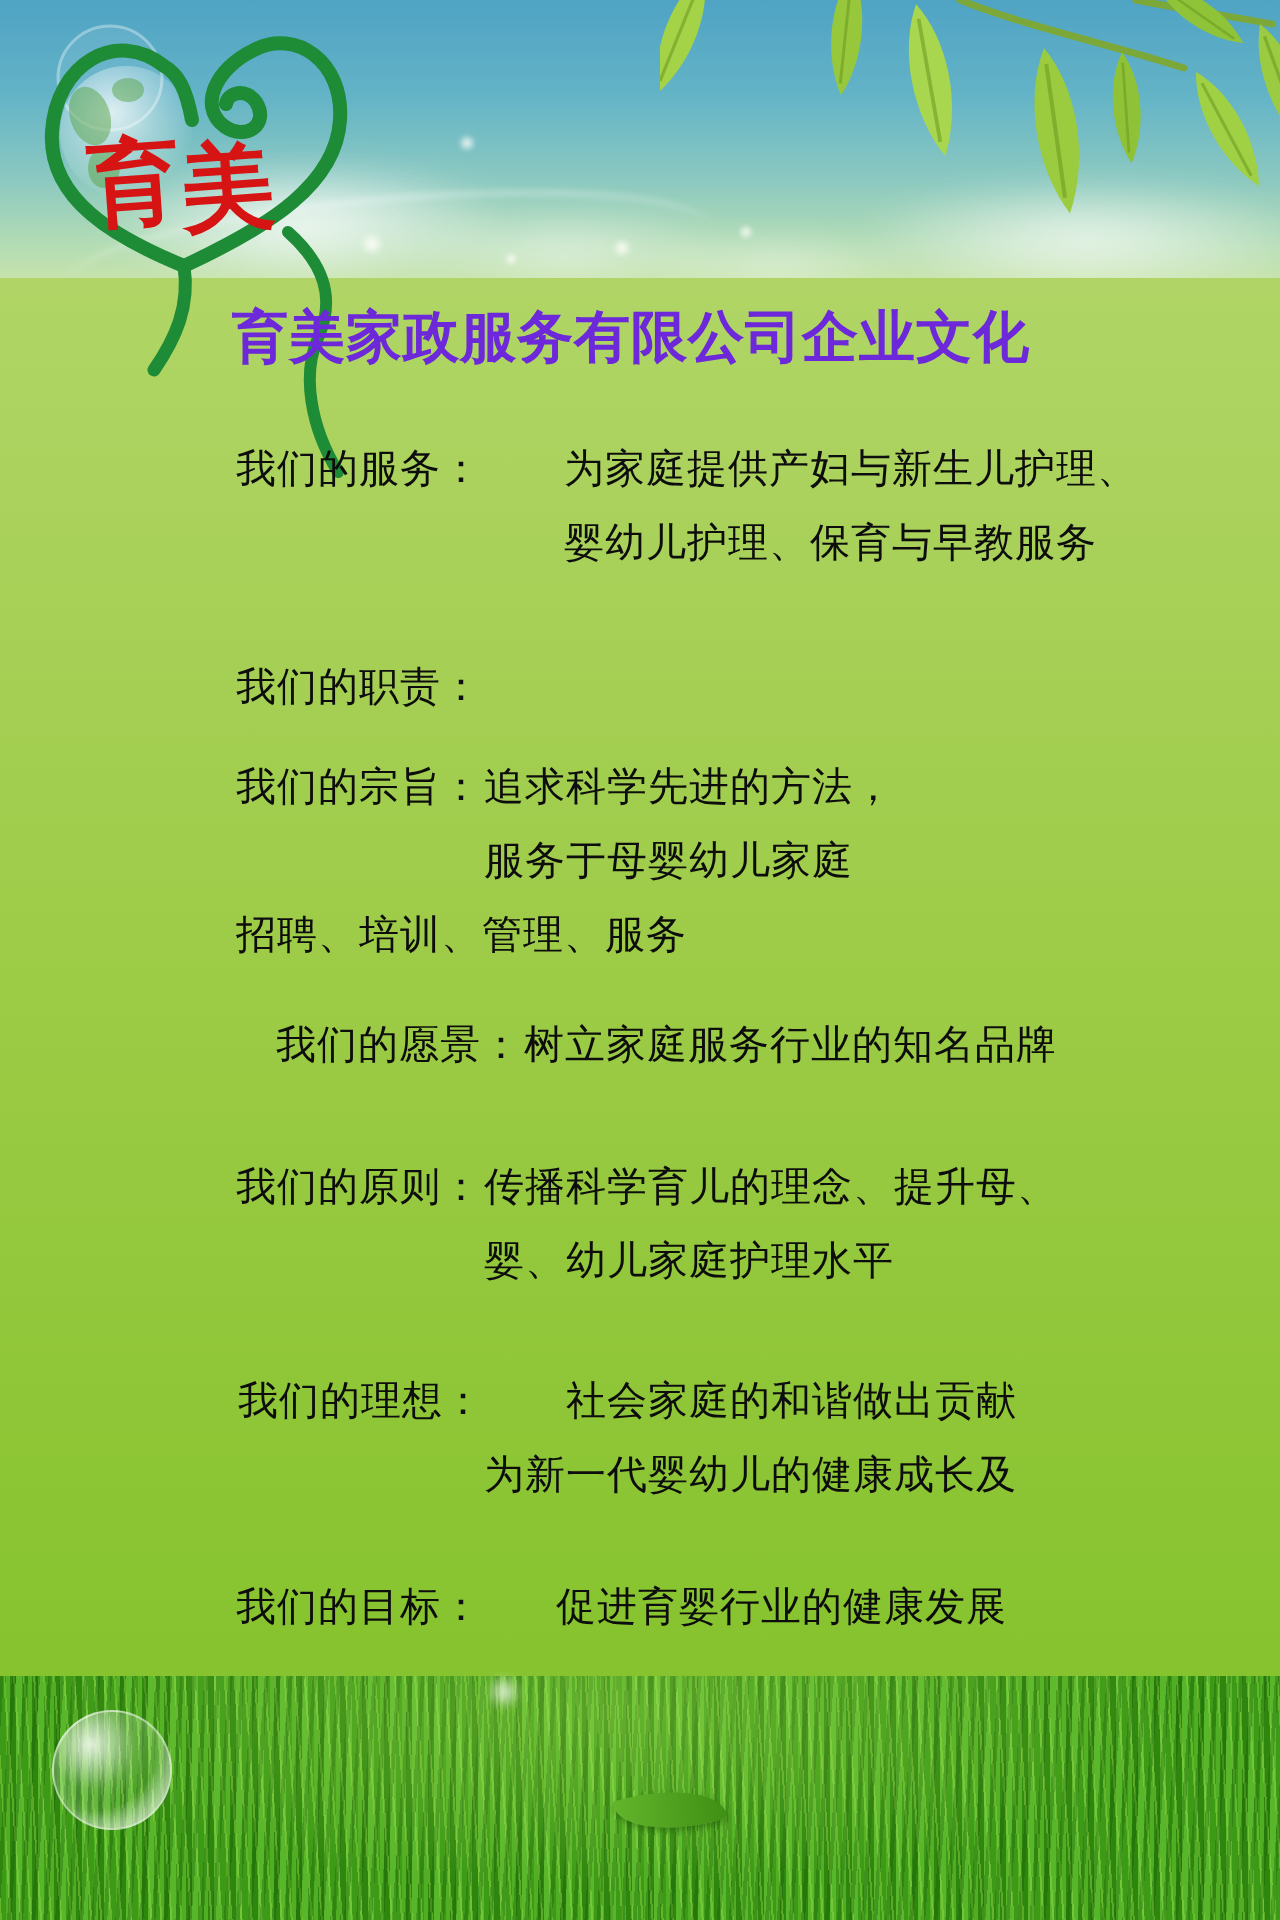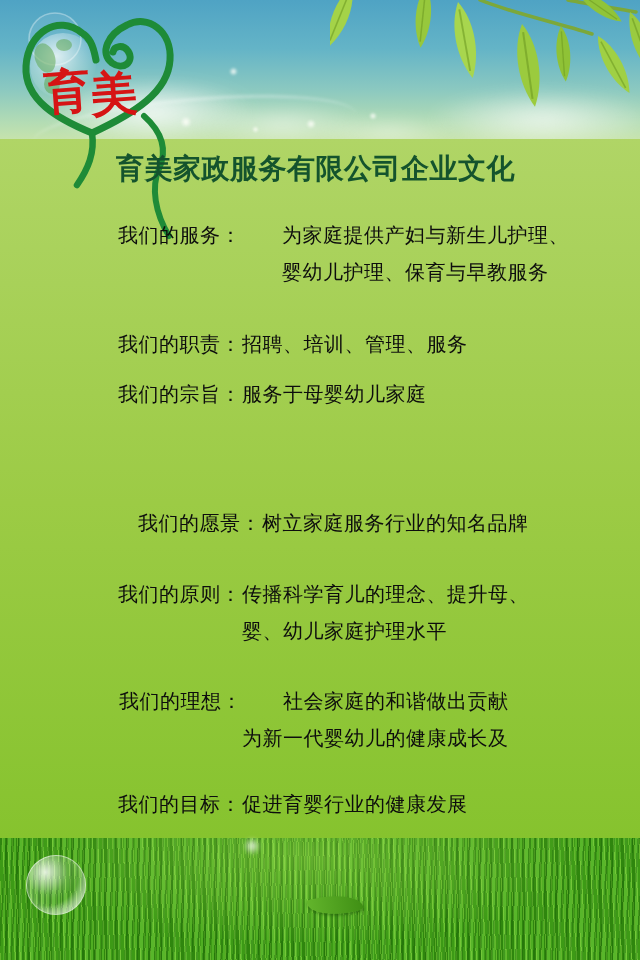--- a/index.html
+++ b/index.html
@@ -56,30 +56,30 @@
   }
   .grass-fuzz{position:absolute;left:244px;top:836px;width:16px;height:20px;border-radius:50%;
     background:radial-gradient(circle,rgba(255,255,255,.85),rgba(255,255,255,0) 70%);filter:blur(2px);}
   
   .heart-svg{position:absolute;left:8px;top:6px;width:175px;height:235px;}
   .leaves-svg{position:absolute;left:330px;top:0;width:310px;height:140px;}
   .logo-char{font-weight:bold;}
   
   .title{
     position:absolute;left:116px;top:150px;width:500px;
-    font-size:28px;font-weight:bold;color:#14532d;line-height:38px;letter-spacing:.5px;
+    font-size:28px;font-weight:bold;color:#6d28d9;line-height:38px;letter-spacing:.5px;
     white-space:nowrap;
   }
   .row{position:absolute;left:118px;display:flex;align-items:flex-start;
     font-size:20px;color:#0d0d0d;font-weight:500;line-height:37px;letter-spacing:.5px;}
   .row .lbl{width:124px;flex:0 0 124px;white-space:nowrap;}
   .row .content{white-space:nowrap;}
   .row .line{display:block;font-family:Liberation Serif, serif;}
-  .r1{top:217px;gap:40px;} .r2{top:326px;} .r3{top:376px;} .r4{top:505px;margin-left:20px;}
-  .r5{top:576px;} .r6{top:683px;text-align:right;} .r7{top:786px;}
+  .r1{top:217px;gap:40px;} .r2{top:326px;flex-direction:column;} .r3{top:376px;} .r4{top:505px;margin-left:20px;}
+  .r5{top:576px;} .r6{top:683px;text-align:right;} .r7{top:786px;gap:36px;}
 </style>
 </head>
 <body>
 
 <div class="poster">
 
   <div class="sky"></div>
   <div class="cloud c1"></div>
   <div class="cloud c2"></div>
   <div class="cloud c3"></div>
@@ -178,20 +178,21 @@
   <div class="row r2">
     <span class="lbl">我们的职责：</span>
     <span class="content">
       <span class="line">招聘、培训、管理、服务</span>
     </span>
   </div>
 
   <div class="row r3">
     <span class="lbl">我们的宗旨：</span>
     <span class="content">
+      <span class="line">追求科学先进的方法，</span>
       <span class="line">服务于母婴幼儿家庭</span>
     </span>
   </div>
 
   <div class="row r4">
     <span class="lbl">我们的愿景：</span>
     <span class="content">
       <span class="line">树立家庭服务行业的知名品牌</span>
     </span>
   </div>

